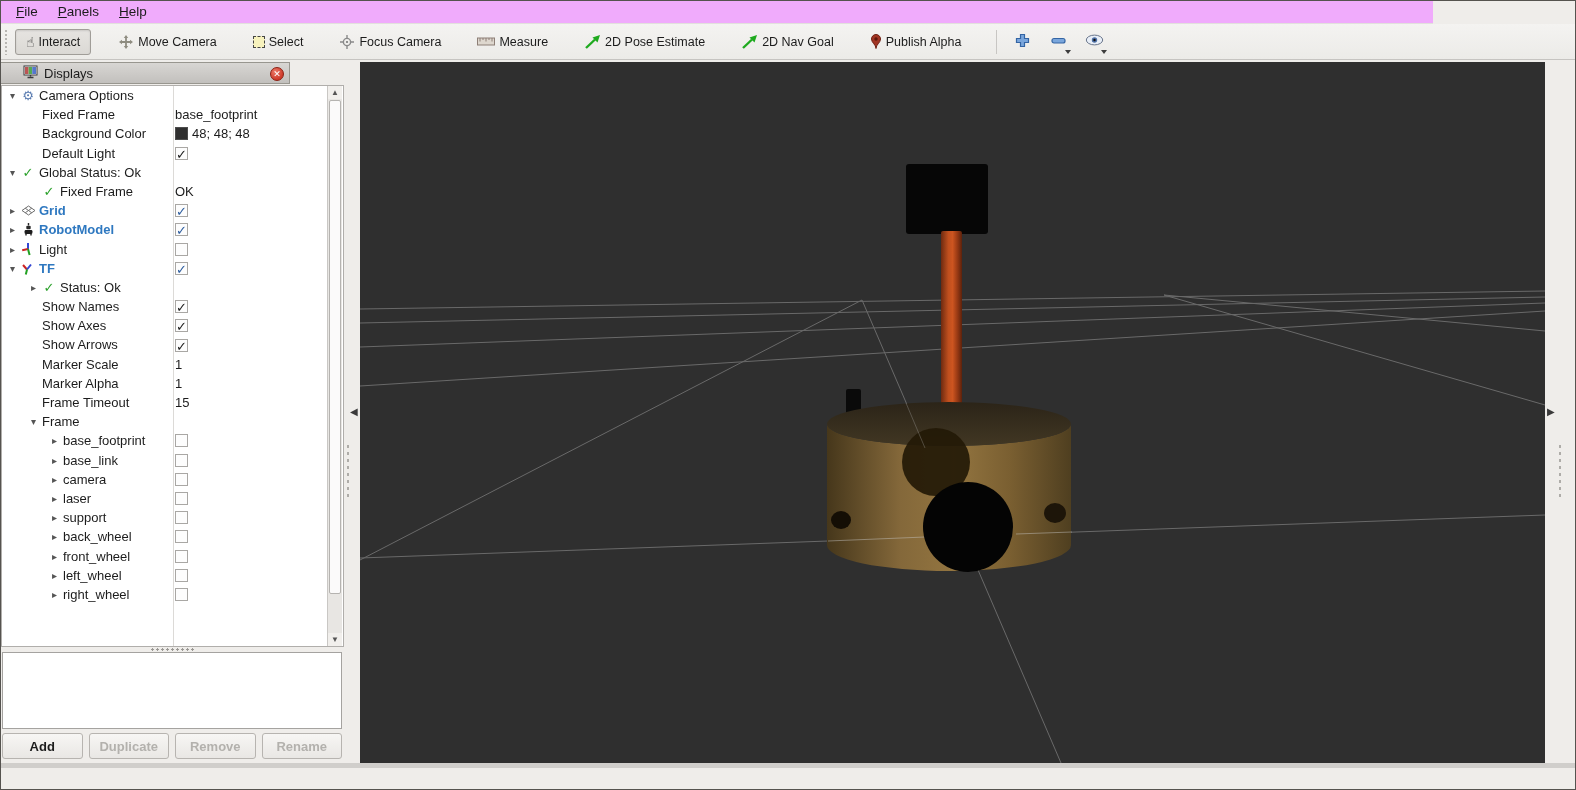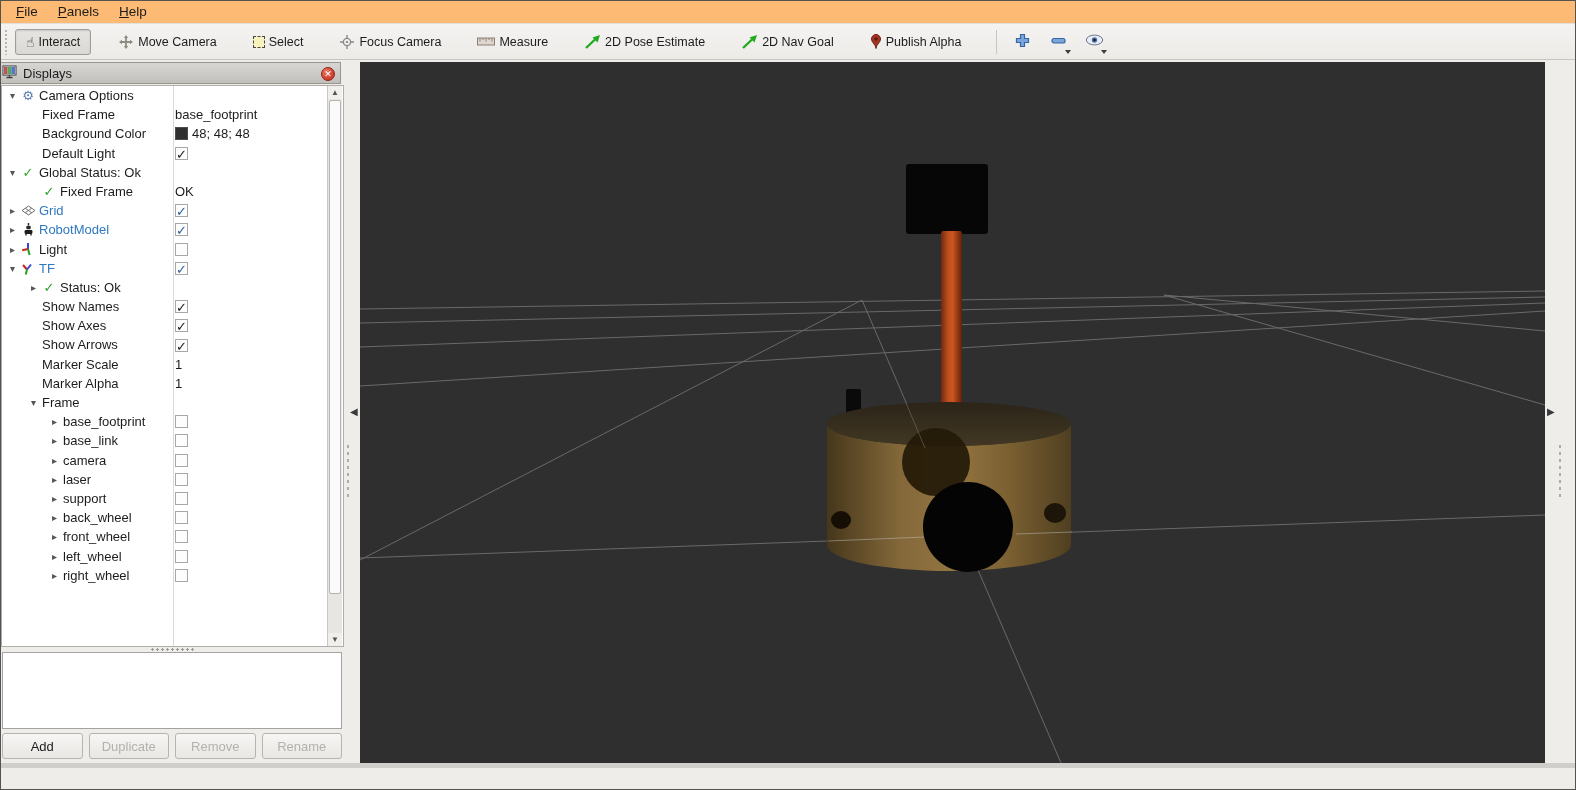--- a/index.html
+++ b/index.html
@@ -13,22 +13,22 @@
   body{
     width:1576px;height:790px;overflow:hidden;position:relative;
     background:var(--panel-bg);
     font-family:"Liberation Sans","DejaVu Sans",sans-serif;
     color:#1c1c1c;font-size:13px;
     -webkit-font-smoothing:antialiased;
   }
   .window-edge{position:absolute;inset:0;border:1px solid #55534f;pointer-events:none;z-index:99;}
 
   
-  .menubar{position:absolute;left:0;top:0;width:1576px;height:24px;
-    background:#fdba74;border-bottom:1px solid #e2e0dd;display:flex;align-items:center;padding-left:6px;}
+  .menubar{position:absolute;left:0;top:0;width:1433px;height:24px;
+    background:#f0abfc;border-bottom:1px solid #e2e0dd;display:flex;align-items:center;padding-left:6px;}
   .menu-item{padding:2px 10px;font-size:13.5px;cursor:default;}
   .menu-item u{text-decoration:underline;}
 
   
   .toolbar{position:absolute;left:0;top:24px;width:1576px;height:36px;
     background:linear-gradient(#f4f3f1,#ecebe8);border-bottom:1px solid #c6c4c1;
     display:flex;align-items:center;padding-left:4px;}
   .tb-handle{width:5px;height:26px;margin-right:6px;
     background-image:radial-gradient(#b8b6b2 1px,transparent 1.2px);background-size:4px 4px;}
   .tool{display:flex;align-items:center;gap:4px;margin-right:18px;padding:4px 8px;
@@ -37,50 +37,50 @@
   .tool .glyph{display:inline-flex;align-items:center;}
   .tb-sep{width:1px;height:24px;background:#c8c6c3;margin:0 12px 0 8px;}
   .tb-iconbtn{position:relative;display:inline-flex;align-items:center;justify-content:center;
     width:26px;height:26px;margin-right:10px;border-radius:3px;}
   .caret{position:absolute;right:0;bottom:1px;width:0;height:0;
     border-left:3.5px solid transparent;border-right:3.5px solid transparent;border-top:4px solid #3d3d3d;}
   .uni{font-family:"DejaVu Sans",sans-serif;}
 
   
   .displays-panel{position:absolute;left:0;top:60px;width:345px;height:703px;background:var(--panel-bg);}
-  .panel-header{position:absolute;left:0;top:2px;width:341px;height:22px;
+  .panel-header{position:absolute;left:0;top:2px;width:290px;height:22px;
     background:linear-gradient(var(--header-from),var(--header-to));
-    border:1px solid #98968f;display:flex;align-items:center;padding:0 1px;}
+    border:1px solid #98968f;display:flex;align-items:center;padding:0 22px;}
   .panel-header .ph-title{margin-left:6px;font-size:13px;}
   .closebtn{position:absolute;right:5px;top:4px;width:14px;height:14px;border-radius:8px;
     background:radial-gradient(circle at 35% 30%,#ea7a68,var(--close-red) 70%);
     border:1px solid #8c1f12;color:#fff;font-size:9px;font-weight:bold;
     display:flex;align-items:center;justify-content:center;line-height:1;}
   .tree{position:absolute;left:1px;top:25px;width:343px;height:562px;background:#fff;
     border:1px solid #b0aeab;overflow:hidden;}
   .col-sep{position:absolute;left:171px;top:0;bottom:0;width:1px;background:#dcdad7;}
   .trow{position:relative;height:19.2px;line-height:19.2px;width:327px;display:flex;align-items:center;}
   .t-arrow{width:13px;text-align:center;color:#555;font-size:10px;flex:none;}
   .t-icon{width:18px;flex:none;display:inline-flex;align-items:center;justify-content:center;height:19px;}
   .t-label{white-space:nowrap;padding-left:2px;}
-  .t-label.blue{color:var(--accent-blue);font-weight:normal;}
+  .t-label.blue{color:var(--accent-blue);font-weight:bold;}
   .t-val{position:absolute;left:173px;top:0;height:19.2px;display:flex;align-items:center;gap:4px;}
   .cb{width:13px;height:13px;border:1px solid #a9a7a4;background:#fdfdfd;position:relative;flex:none;}
   .cb .mark{position:absolute;left:0px;top:-3px;font-size:13px;font-weight:bold;color:#1a1a1a;}
   .cb .mark.blue{color:var(--check-blue);}
   .swatch{width:13px;height:13px;border:1px solid #4c4c4c;background:var(--viewport-bg);flex:none;}
   .vscroll{position:absolute;right:1px;top:0;width:15px;height:560px;background:#e8e6e3;border-left:1px solid #c9c7c4;}
   .vs-arrow{position:absolute;left:0;width:14px;height:13px;text-align:center;font-size:8px;color:#555;line-height:13px;background:#f1efec;}
   .vs-thumb{position:absolute;left:1px;top:14px;width:12px;height:494px;background:#fbfafa;border:1px solid #b5b3b0;border-radius:2px;}
   .tree-grip{position:absolute;left:150px;top:587px;width:44px;height:5px;
     background-image:radial-gradient(#9a9894 1px,transparent 1.2px);background-size:5px 5px;}
   .descbox{position:absolute;left:2px;top:592px;width:340px;height:77px;background:#fff;border:1px solid #a5a3a0;font-size:12px;padding:4px;}
   .actions{position:absolute;left:2px;top:673px;width:340px;height:26px;display:flex;gap:6px;}
   .abtn{flex:1;border:1px solid #b7b4b0;border-radius:3px;background:linear-gradient(#f7f6f4,#e9e7e4);
-    font-size:13px;display:flex;align-items:center;justify-content:center;}
+    font-size:13px;display:flex;align-items:center;justify-content:center;font-weight:bold;}
   .abtn.disabled{color:#b3b1ad;}
 
   
   .splitter-l{position:absolute;left:345px;top:60px;width:15px;height:703px;background:var(--panel-bg);}
   .splitter-r{position:absolute;left:1545px;top:60px;width:31px;height:703px;background:var(--panel-bg);}
   .sp-arrow{position:absolute;font-size:10px;color:#3a3a3a;}
   .sp-dots{position:absolute;width:4px;height:56px;
     background-image:radial-gradient(#aeaca8 1px,transparent 1.2px);background-size:4px 7px;}
 
   
@@ -378,20 +378,28 @@
         <span class="t-val">
           <span>1</span>
         </span>
       </div>
       <div class="trow">
         <span class="indent" style="width:25px"></span>
         <span class="t-arrow"></span>
         <span class="t-label">Marker Alpha</span>
         <span class="t-val">
           <span>1</span>
+        </span>
+      </div>
+      <div class="trow">
+        <span class="indent" style="width:25px"></span>
+        <span class="t-arrow"></span>
+        <span class="t-label">Frame Timeout</span>
+        <span class="t-val">
+          <span>15</span>
         </span>
       </div>
       <div class="trow">
         <span class="indent" style="width:25px"></span>
         <span class="t-arrow">▾</span>
         <span class="t-label">Frame</span>
       </div>
       <div class="trow">
         <span class="indent" style="width:46px"></span>
         <span class="t-arrow">▸</span>

